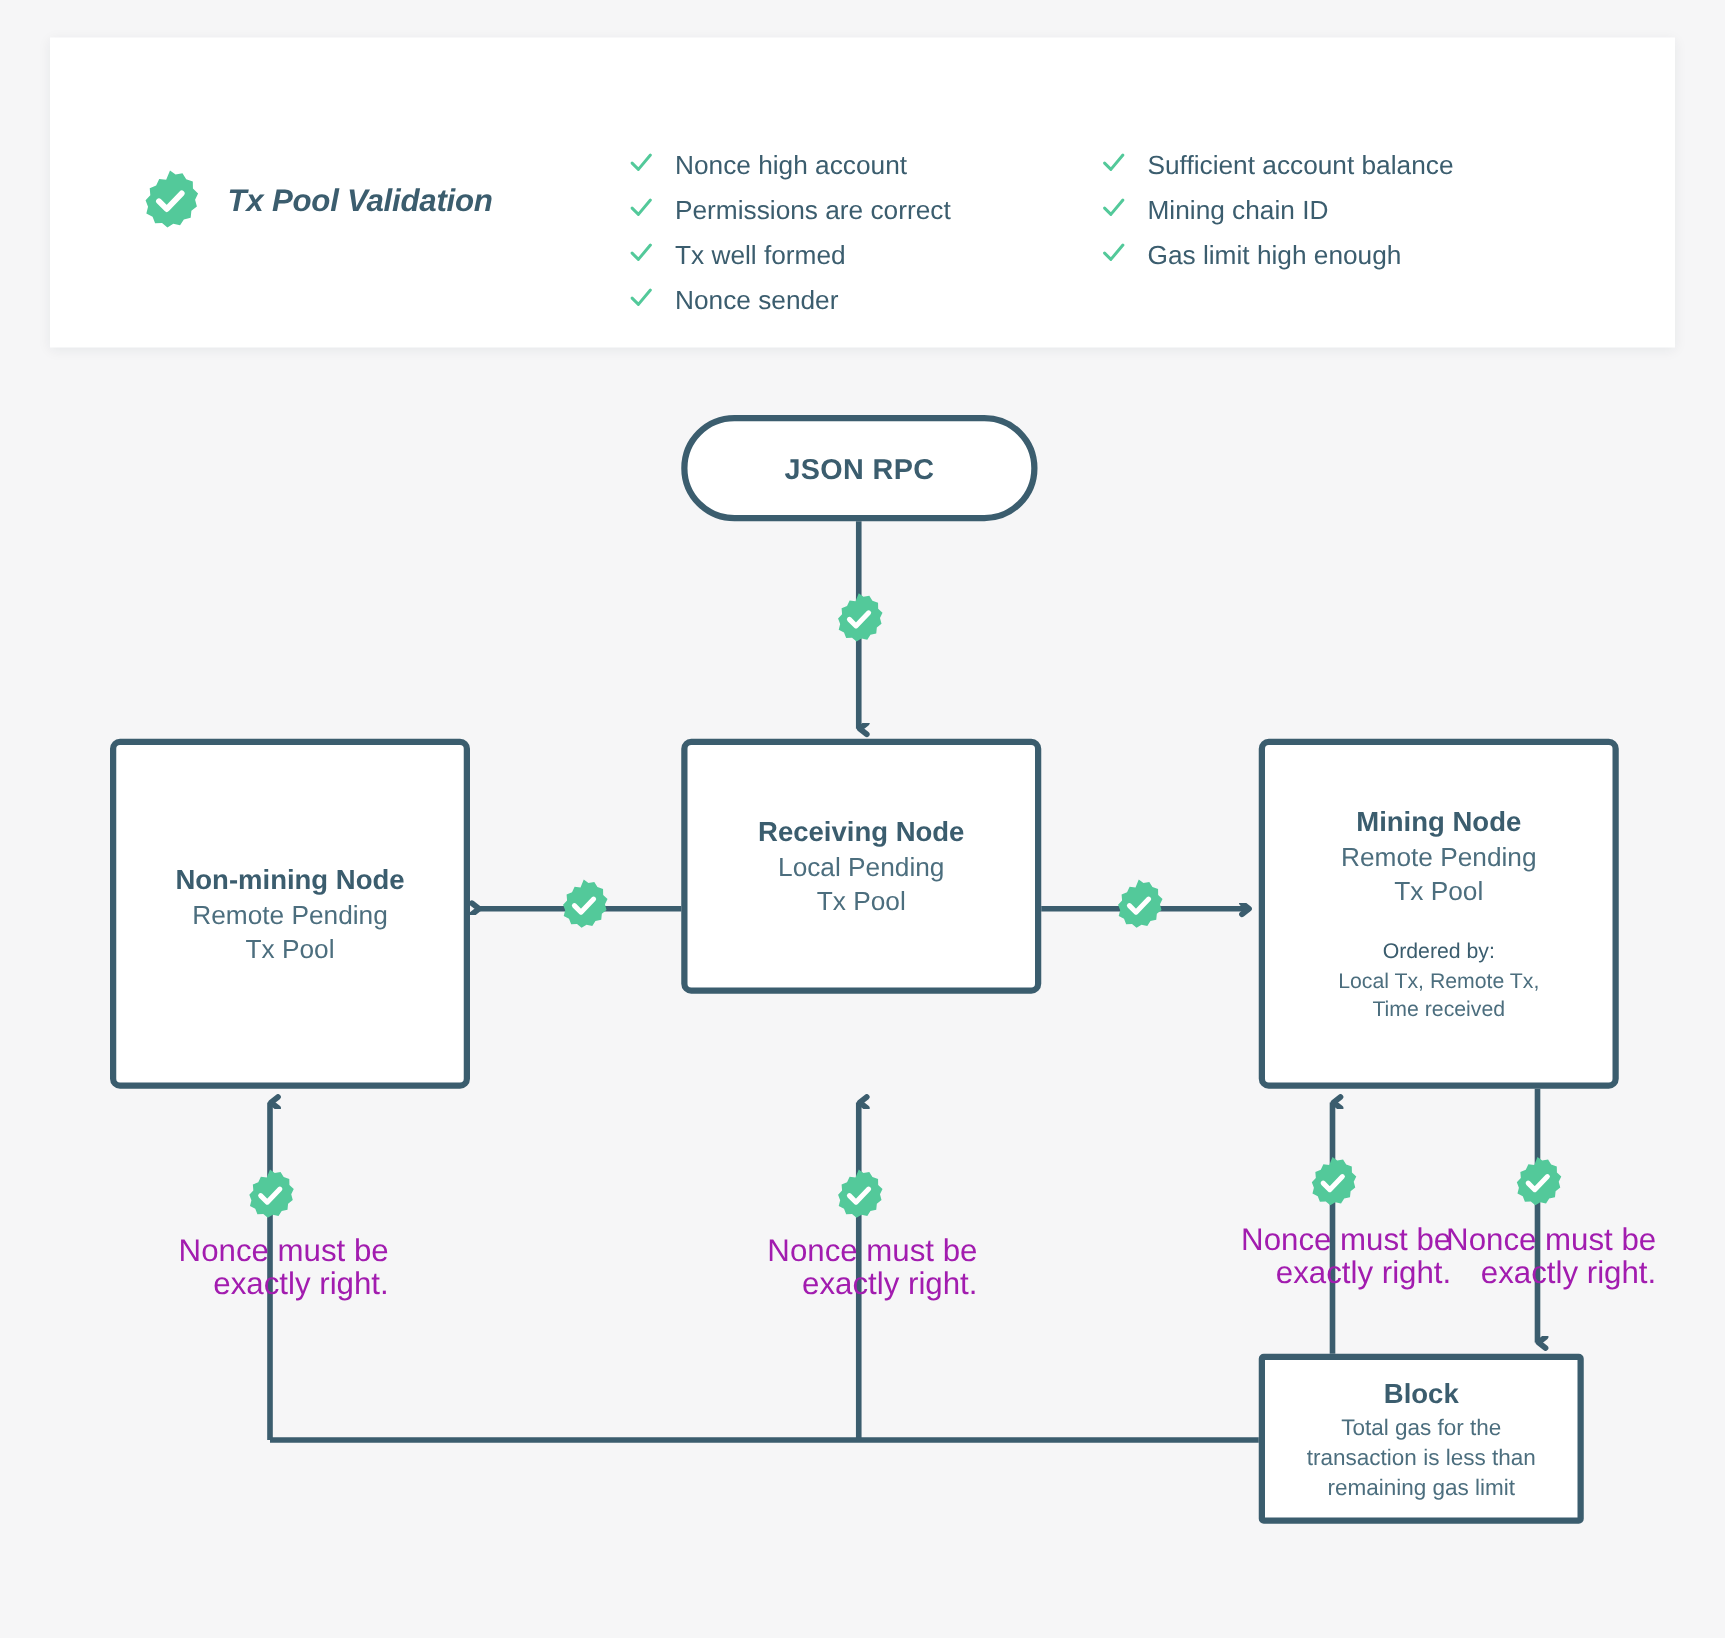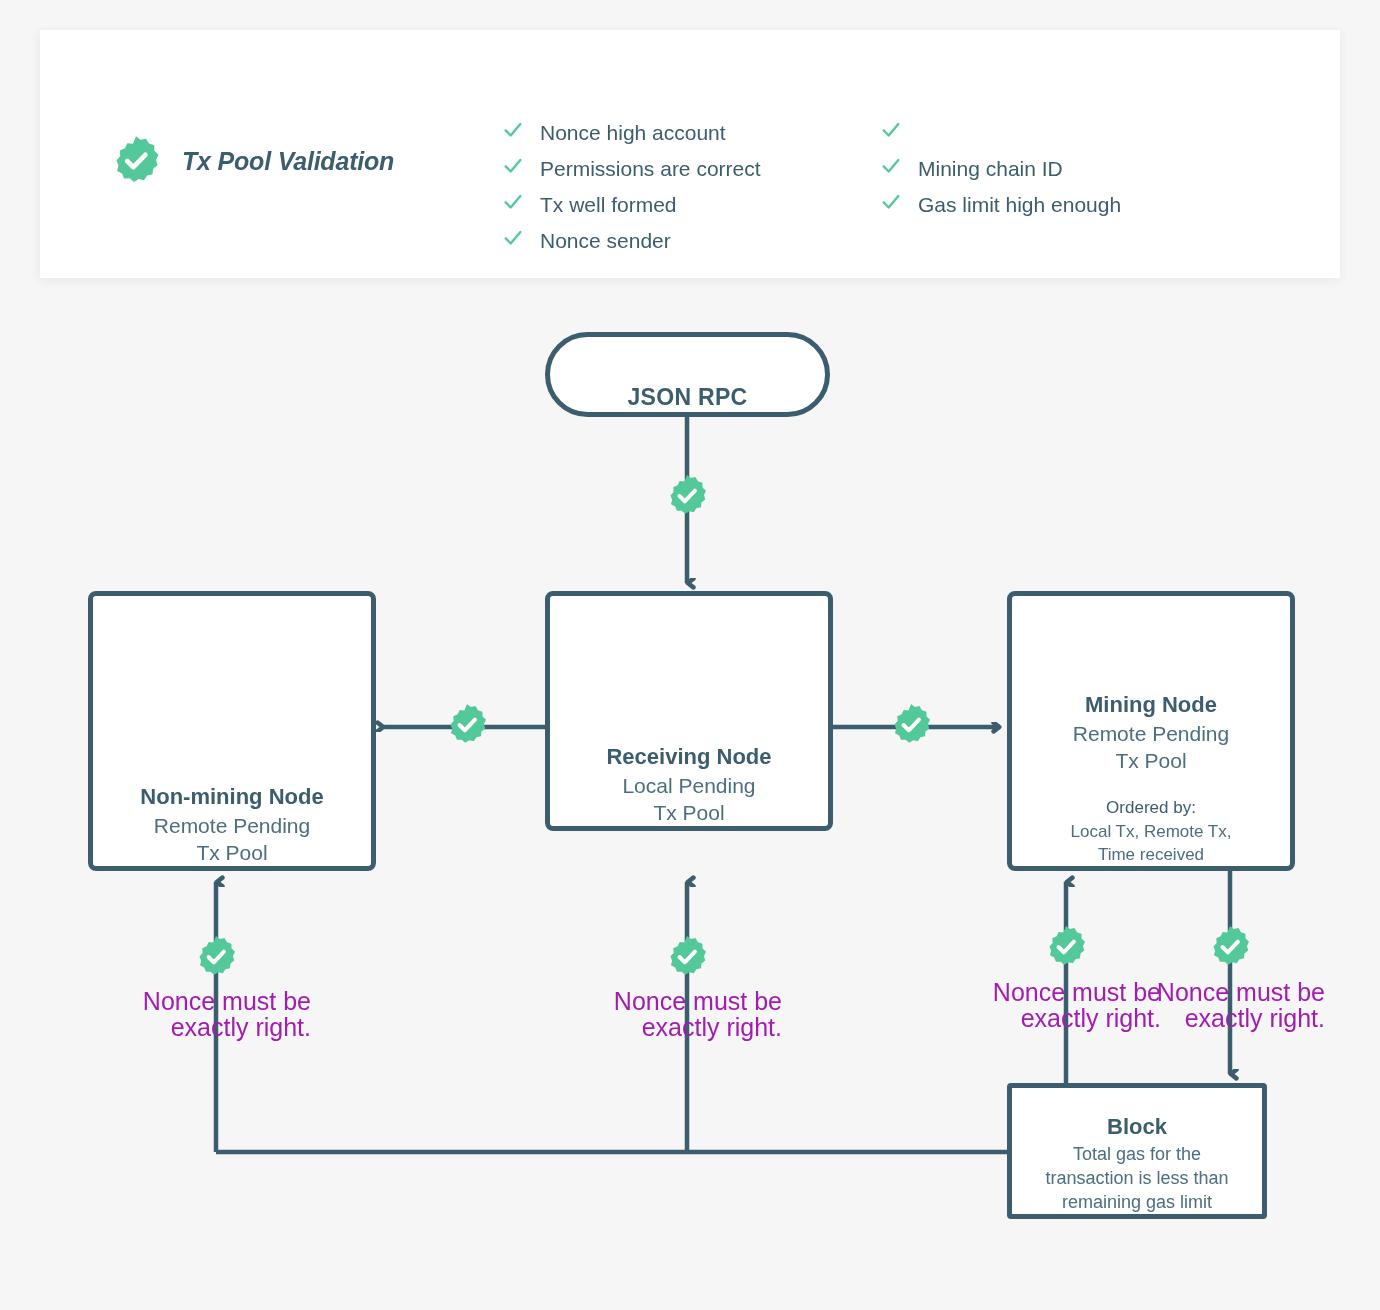--- a/index.html
+++ b/index.html
@@ -80,21 +80,21 @@
 
   
   .node {
     position: absolute;
     background: #ffffff;
     border: 5px solid #3b5d6e;
     box-sizing: border-box;
     display: flex;
     flex-direction: column;
     align-items: center;
-    justify-content: flex-end;
+    justify-content: center;
     text-align: center;
   }
   .node-title {
     font-size: 22px;
     font-weight: bold;
     color: #3b5d6e;
     line-height: 30px;
   }
   .node-sub {
     font-size: 21px;
@@ -117,21 +117,21 @@
   }
 
   #node-jsonrpc {
     left: 545px;  top: 332px;
     width: 285px; height: 85px;
     border-radius: 44px;
   }
   #node-jsonrpc .node-title { font-size: 23px; letter-spacing: 0.3px; }
 
   #node-nonmining { left: 88px;  top: 591px; width: 288px; height: 280px; border-radius: 8px; }
-  #node-receiving { left: 545px; top: 591px; width: 288px; height: 240px; border-radius: 8px; }
+  #node-receiving { left: 545px; top: 591px; width: 288px; height: 204px; border-radius: 8px; }
   #node-mining    { left: 1007px;top: 591px; width: 288px; height: 280px; border-radius: 8px; }
   #node-block     { left: 1007px;top: 1083px;width: 260px; height: 136px; border-radius: 4px; }
   #node-block .node-title { font-size: 22px; }
   #node-block .node-sub   { font-size: 18px; line-height: 24px; }
 
   
   #wires {
     position: absolute;
     left: 0; top: 0;
     width: 1380px; height: 1310px;
@@ -208,20 +208,21 @@
       </div>
     </div>
 
     <div class="vlist" id="vlist-right">
       <div class="vitem">
         <span class="vcheck">
           <svg width="22" height="22" viewBox="0 0 24 24">
               <path fill="none" stroke="#53c99a" stroke-width="2.6" stroke-linecap="round" stroke-linejoin="round" d="M4 12.5 L9.5 18 L20 5.5"></path>
             </svg>
         </span>
+        <span class="vtext">Sufficient account balance</span>
       </div>
       <div class="vitem">
         <span class="vcheck">
           <svg width="22" height="22" viewBox="0 0 24 24">
               <path fill="none" stroke="#53c99a" stroke-width="2.6" stroke-linecap="round" stroke-linejoin="round" d="M4 12.5 L9.5 18 L20 5.5"></path>
             </svg>
         </span>
         <span class="vtext">Mining chain ID</span>
       </div>
       <div class="vitem">

